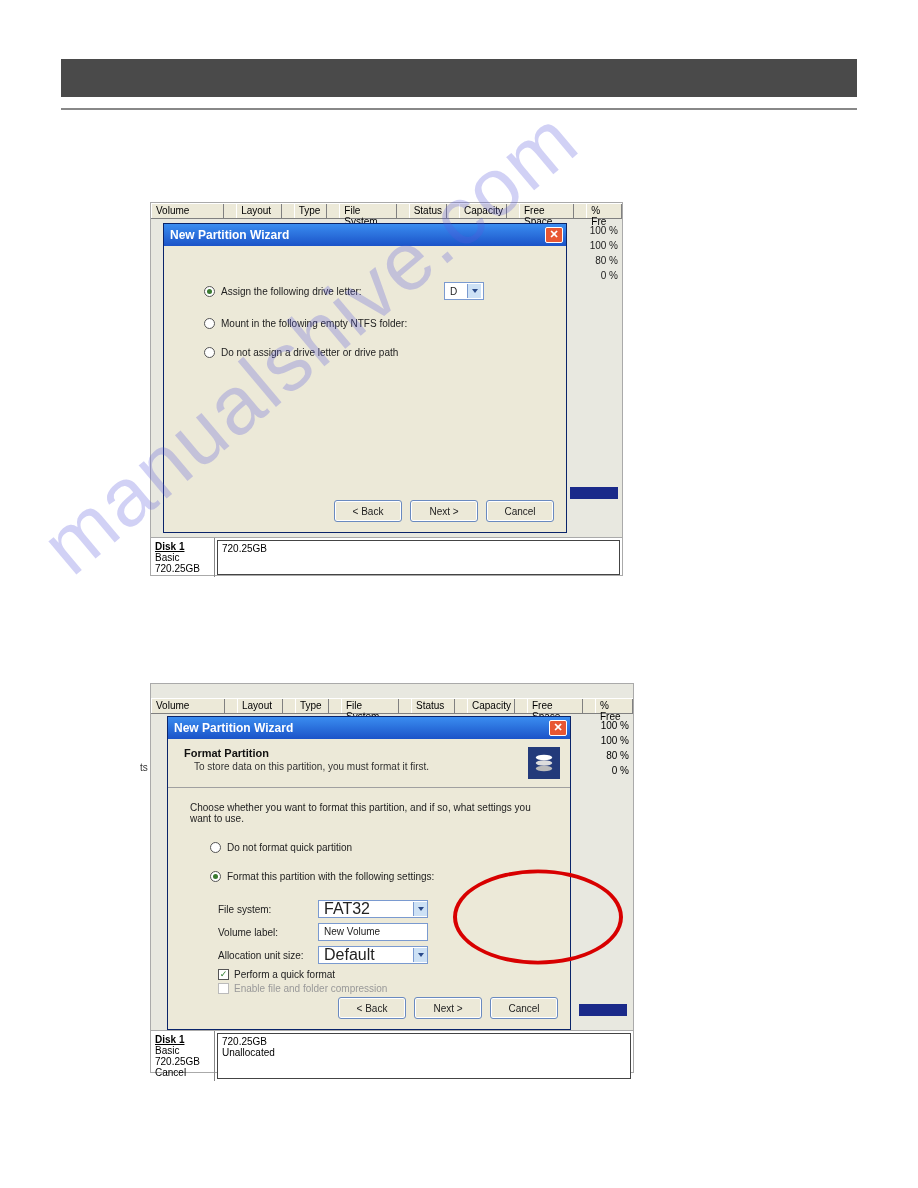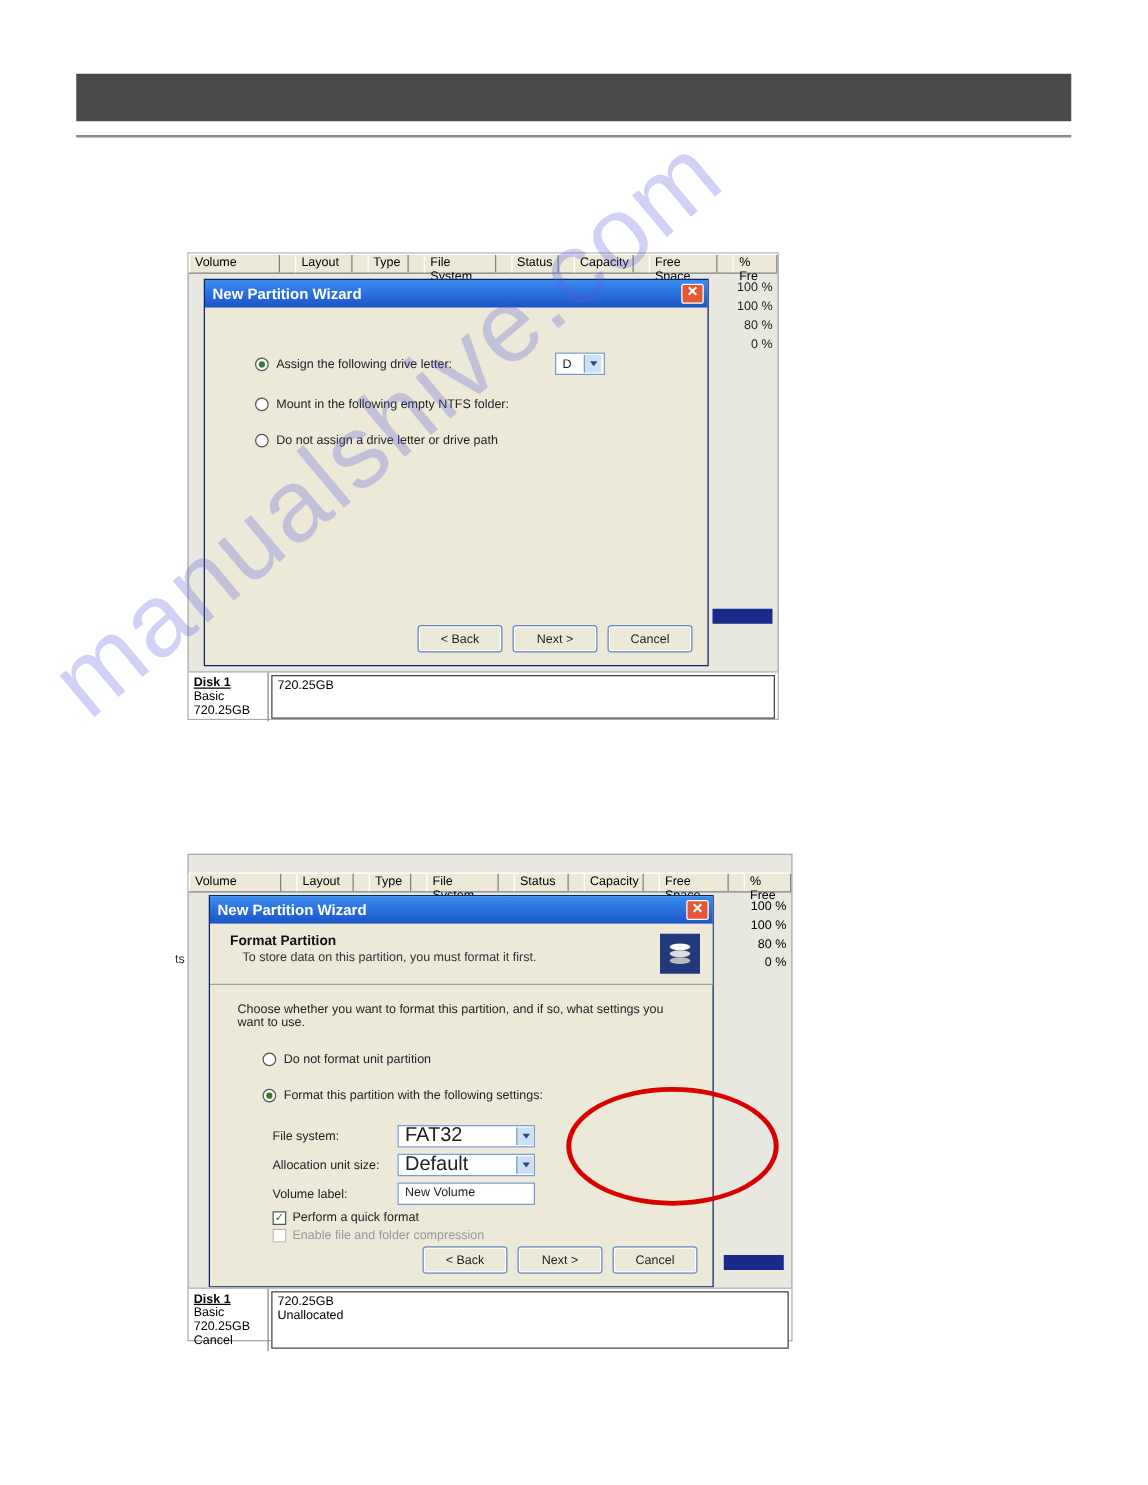--- a/index.html
+++ b/index.html
@@ -164,44 +164,44 @@
             <ellipse cx="12" cy="6" rx="9" ry="3" fill="#fff"></ellipse>
             <ellipse cx="12" cy="12" rx="9" ry="3" fill="#ddd"></ellipse>
             <ellipse cx="12" cy="18" rx="9" ry="3" fill="#bbb"></ellipse>
           </svg>
       </div>
     </div>
     <div class="format-body">
       <div style="margin:4px 0 10px 0;">Choose whether you want to format this partition, and if so, what settings you want to use.</div>
       <div class="radio-row" style="margin-left:20px;">
         <div class="radio"></div>
-        <span>Do not format unit partition</span>
+        <span>Do not format quick partition</span>
       </div>
       <div class="radio-row" style="margin-left:20px;">
         <div class="radio selected"></div>
         <span>Format this partition with the following settings:</span>
       </div>
       <div class="format-row">
         <span class="format-label">File system:</span>
         <div class="combo">
           <span>FAT32</span>
           <div class="dropdown-arrow"></div>
         </div>
       </div>
       <div class="format-row">
+        <span class="format-label">Volume label:</span>
+        <div class="text-input">New Volume</div>
+      </div>
+      <div class="format-row">
         <span class="format-label">Allocation unit size:</span>
         <div class="combo">
           <span>Default</span>
           <div class="dropdown-arrow"></div>
         </div>
       </div>
-      <div class="format-row">
-        <span class="format-label">Volume label:</span>
-        <div class="text-input">New Volume</div>
-      </div>
       <div class="chk-row">
         <div class="chk checked"></div>
         <span>Perform a quick format</span>
       </div>
       <div class="chk-row">
         <div class="chk" style="border-color:#bbb;"></div>
         <span class="disabled-text">Enable file and folder compression</span>
       </div>
     </div>
     <div class="btn-row">

